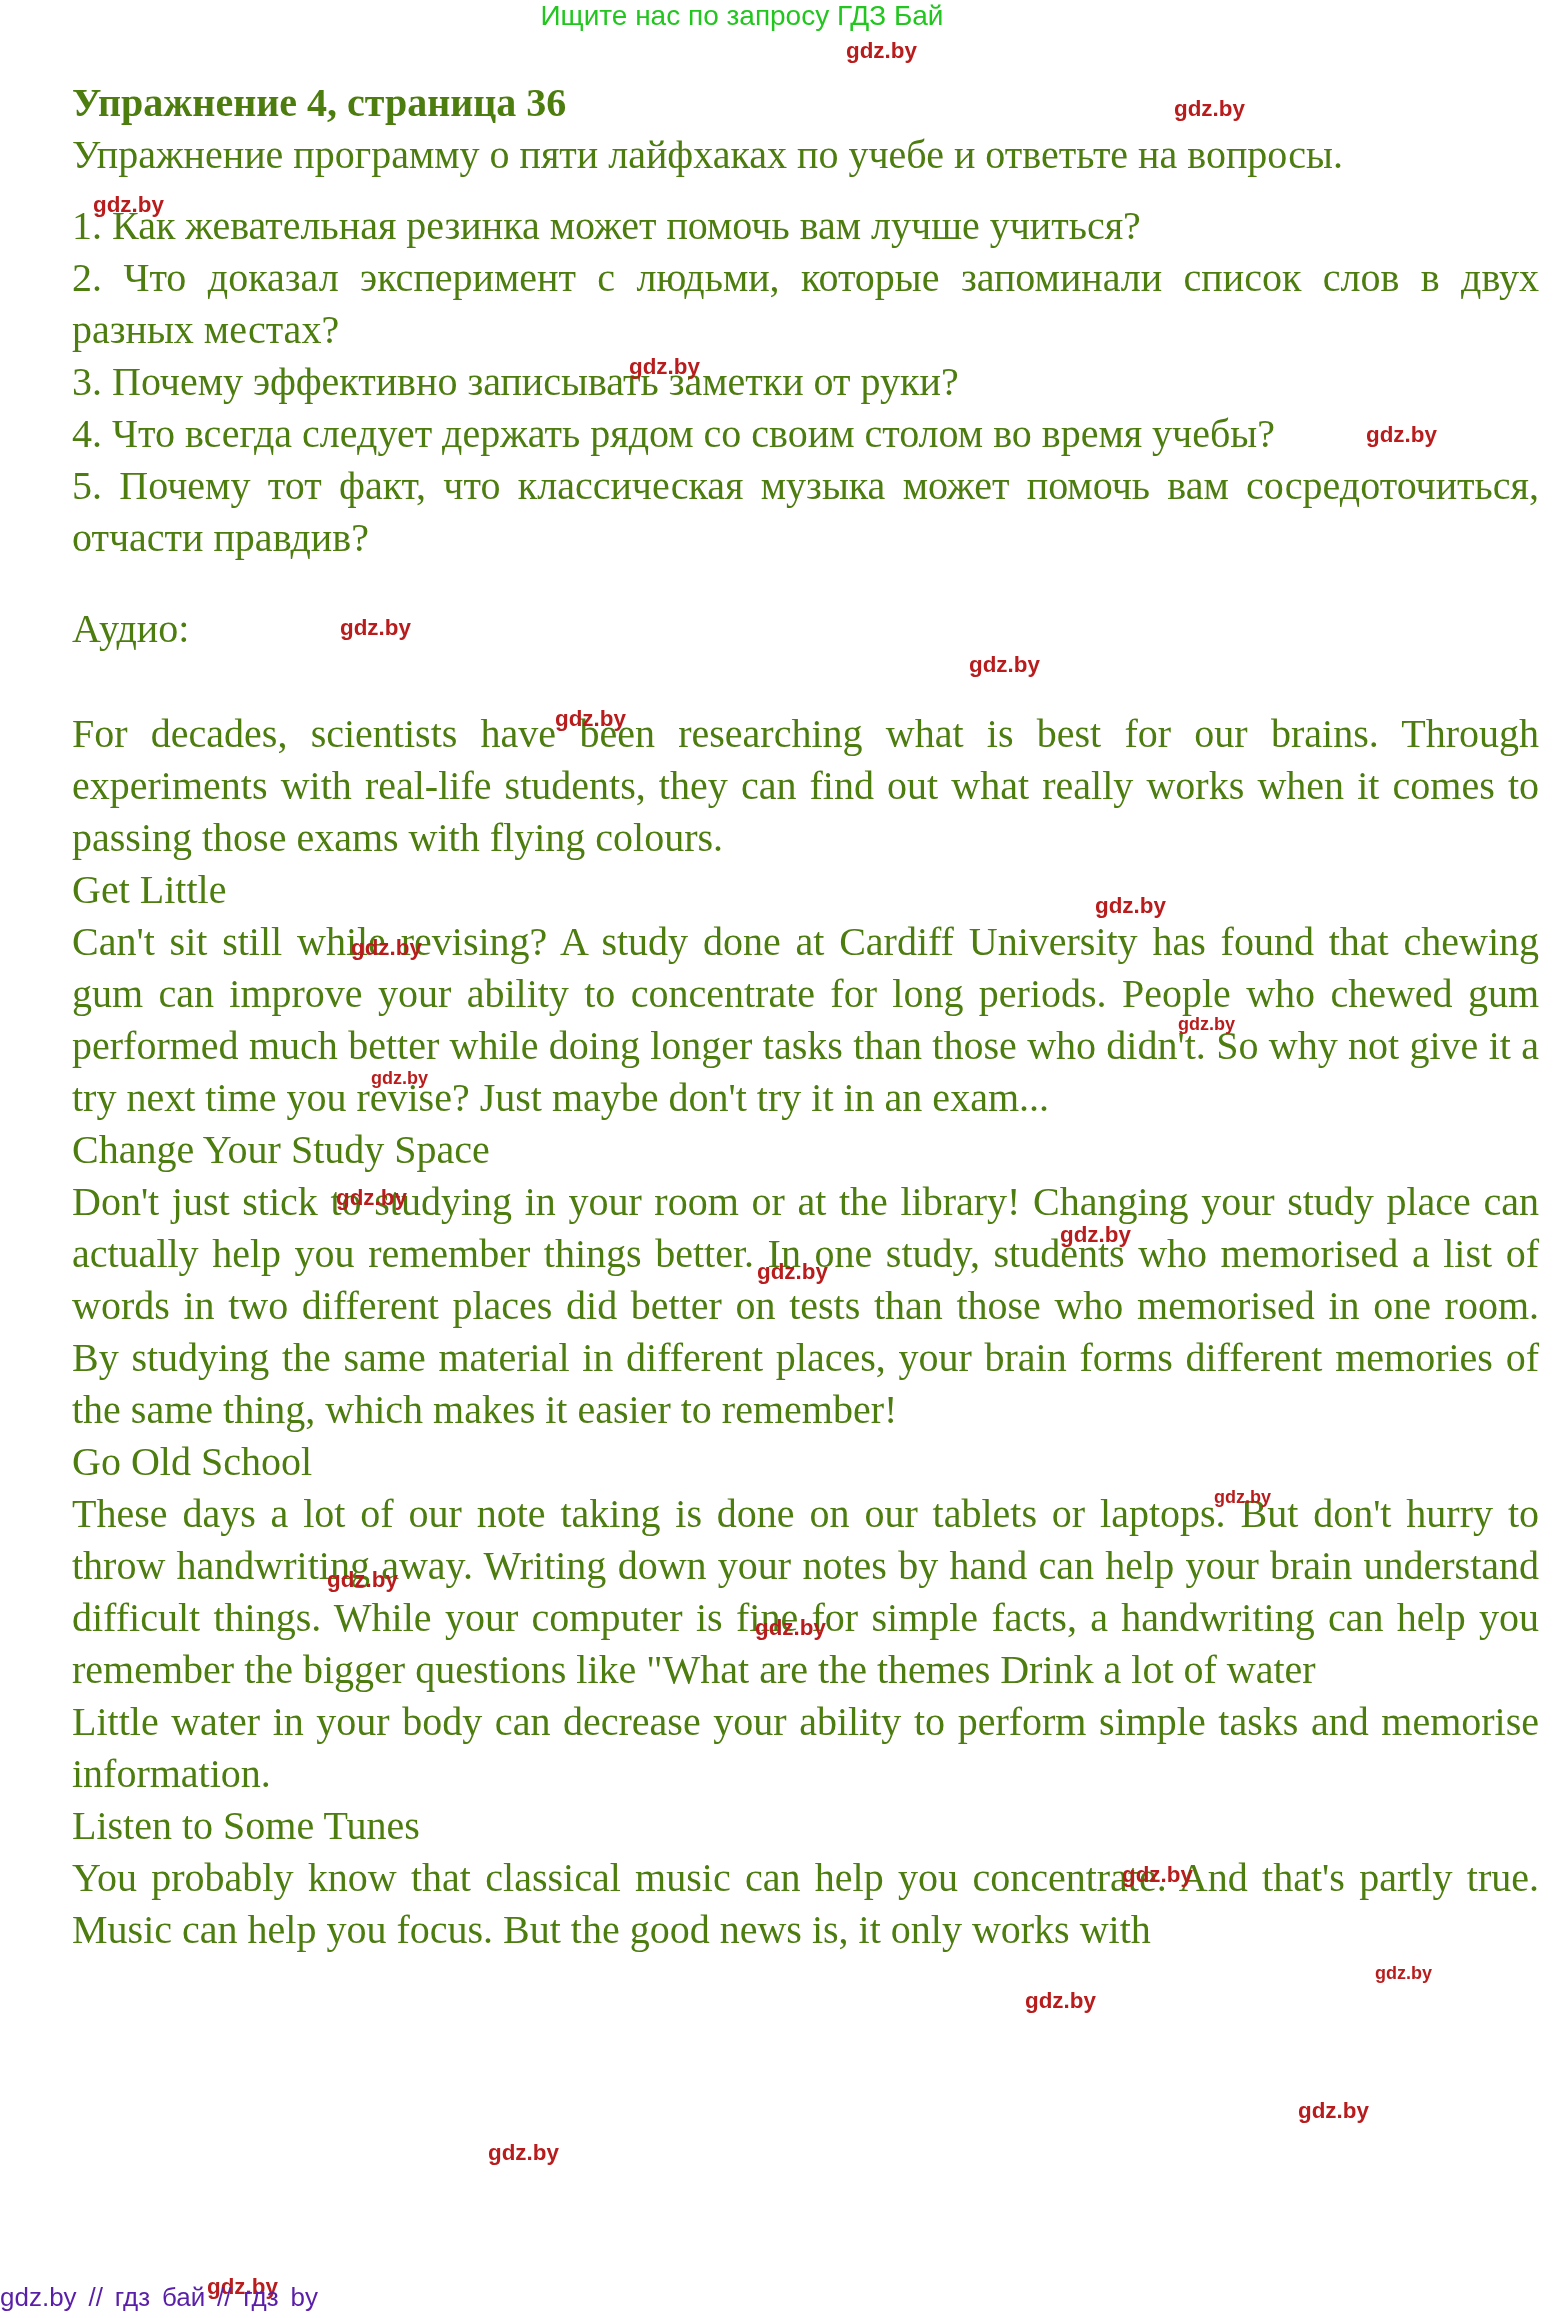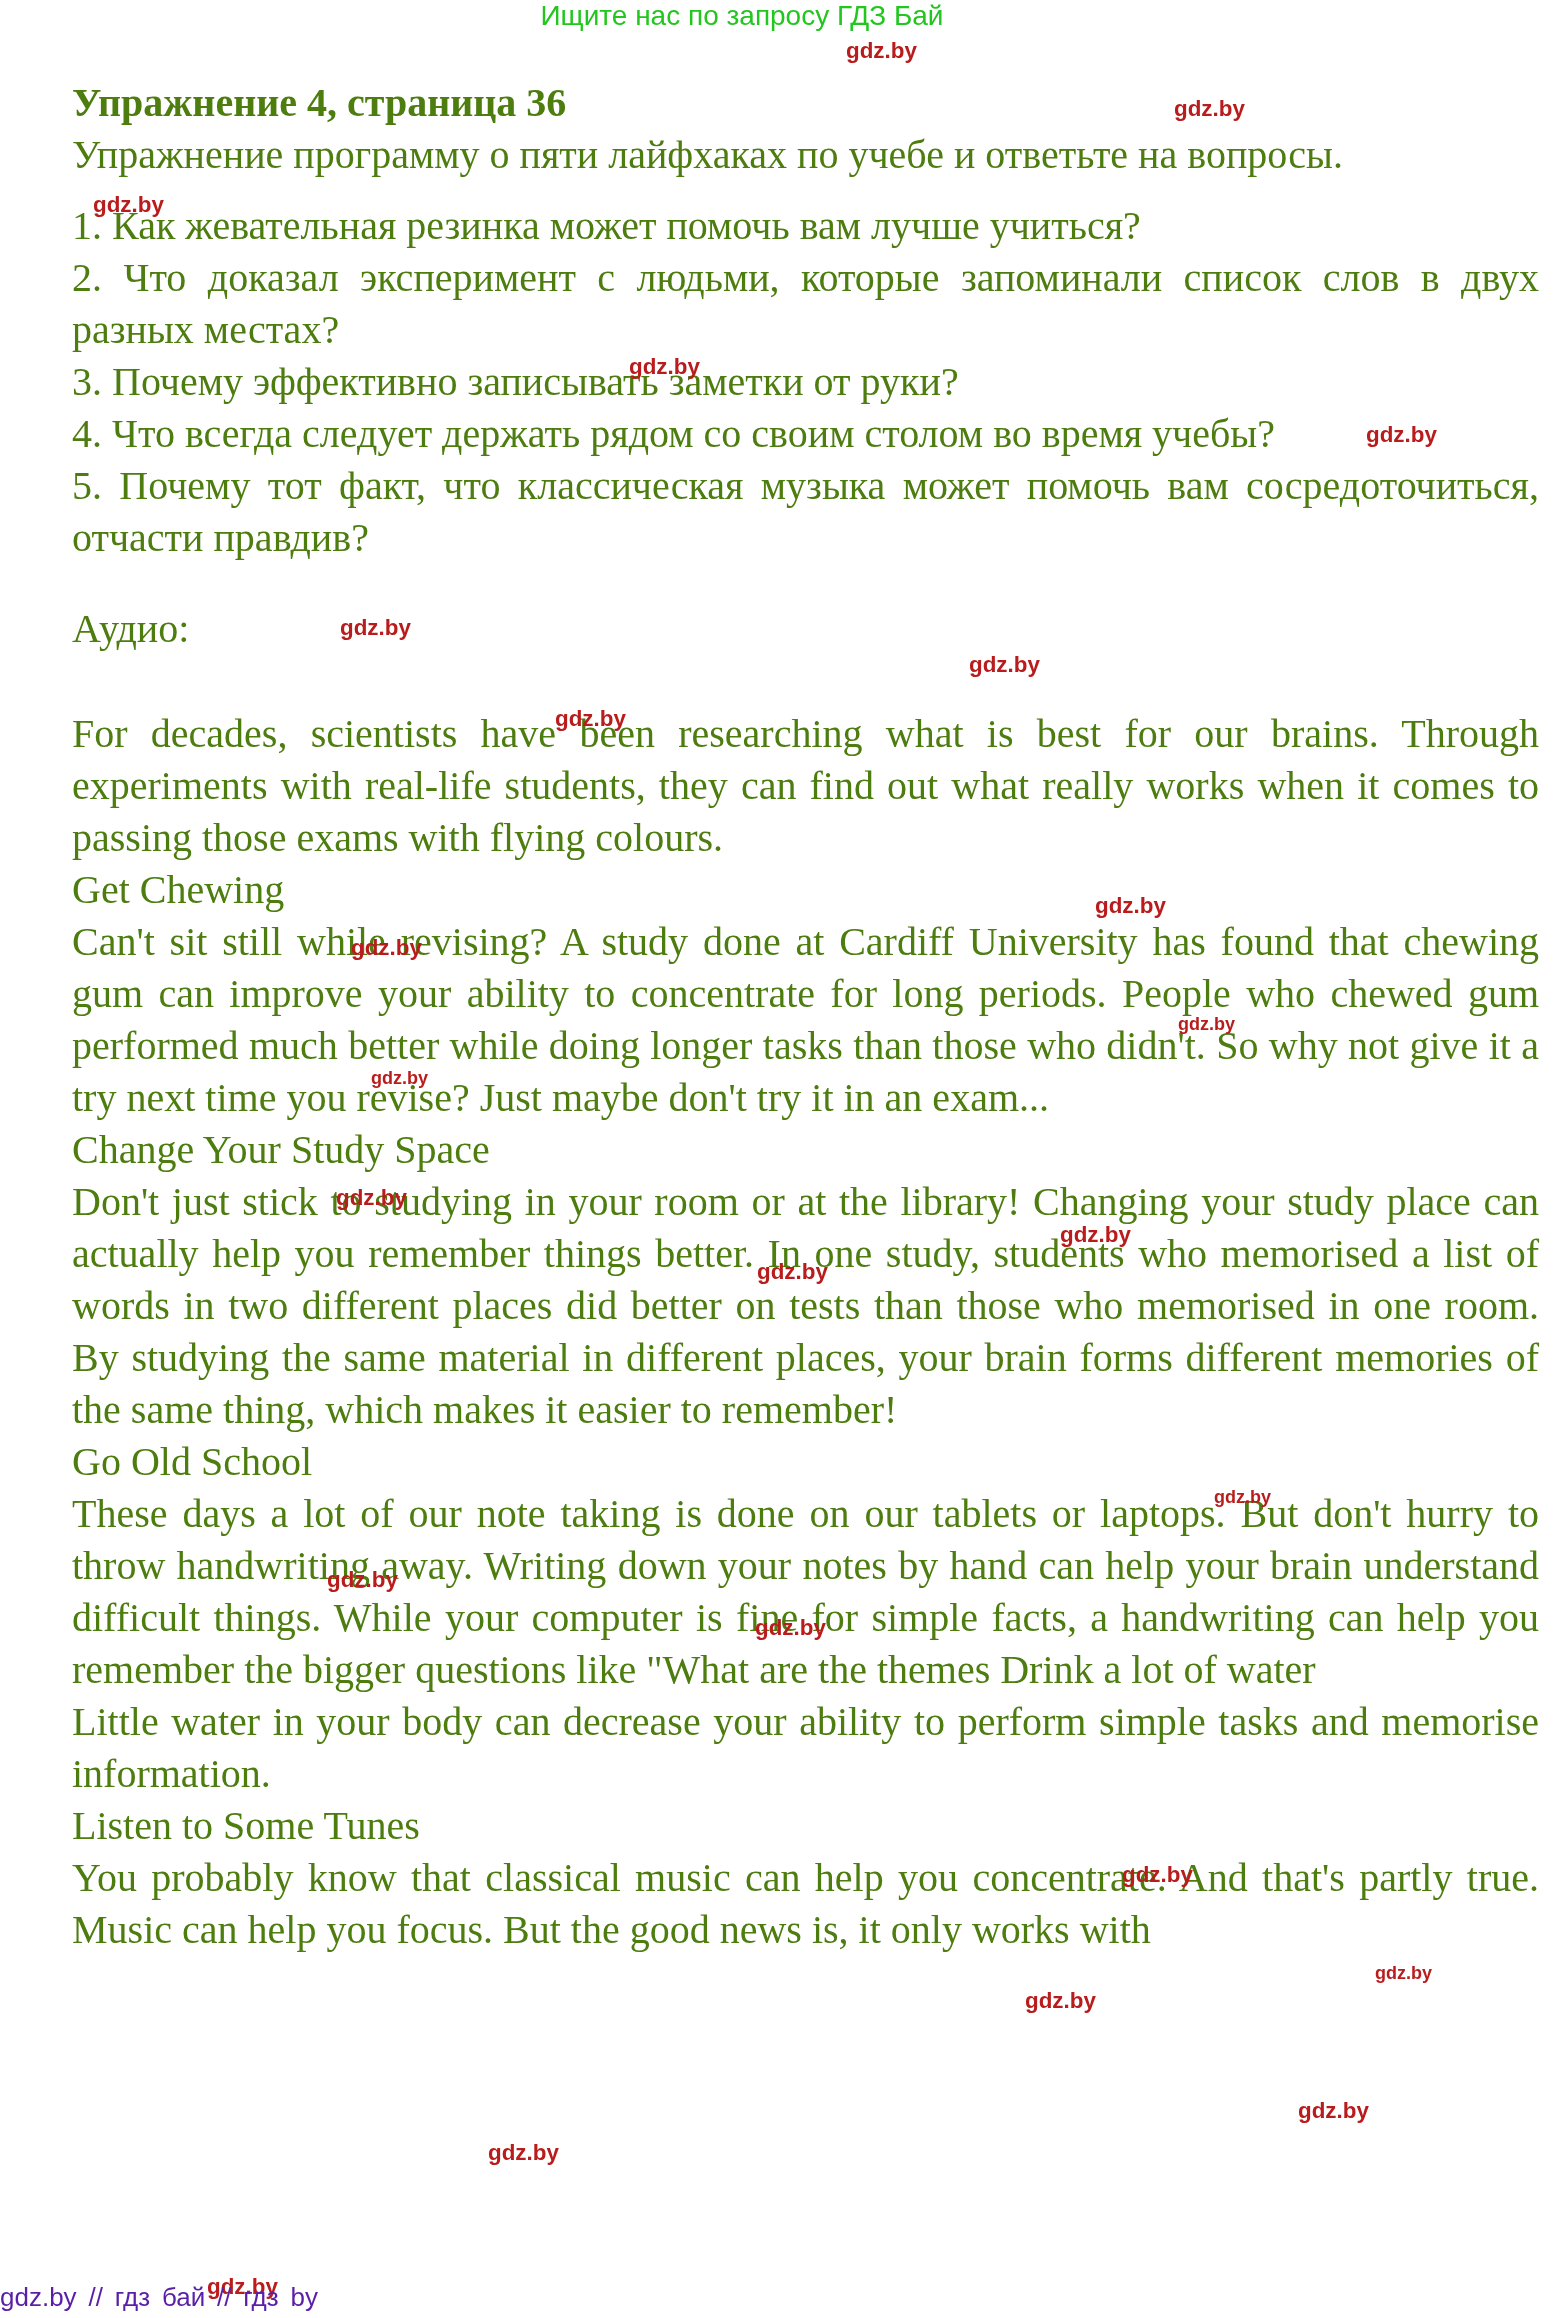--- a/index.html
+++ b/index.html
@@ -39,21 +39,21 @@
   <div style="height:19.3px"></div>
   <p>1. Как жевательная резинка может помочь вам лучше учиться?</p>
   <p>2. Что доказал эксперимент с людьми, которые запоминали список слов в двух разных местах?</p>
   <p>3. Почему эффективно записывать заметки от руки?</p>
   <p>4. Что всегда следует держать рядом со своим столом во время учебы?</p>
   <p>5. Почему тот факт, что классическая музыка может помочь вам сосредоточиться, отчасти правдив?</p>
   <div style="height:39px"></div>
   <p>Аудио:</p>
   <div style="height:53px"></div>
   <p>For decades, scientists have been researching what is best for our brains. Through experiments with real-life students, they can find out what really works when it comes to passing those exams with flying colours.</p>
-  <p class="heading">Get Chewing</p>
+  <p class="heading">Get Little</p>
   <p>Can't sit still while revising? A study done at Cardiff University has found that chewing gum can improve your ability to concentrate for long periods. People who chewed gum performed much better while doing longer tasks than those who didn't. So why not give it a try next time you revise? Just maybe don't try it in an exam...</p>
   <p class="heading">Change Your Study Space</p>
   <p>Don't just stick to studying in your room or at the library! Changing your study place can actually help you remember things better. In one study, students who memorised a list of words in two different places did better on tests than those who memorised in one room. By studying the same material in different places, your brain forms different memories of the same thing, which makes it easier to remember!</p>
   <p class="heading">Go Old School</p>
   <p>These days a lot of our note taking is done on our tablets or laptops. But don't hurry to throw handwriting away. Writing down your notes by hand can help your brain understand difficult things. While your computer is fine for  simple facts, a handwriting can help you remember the bigger questions like "What are the themes Drink a lot of water</p>
   <p>Little water in your body can decrease your ability to perform simple tasks and memorise information.</p>
   <p class="heading">Listen to Some Tunes</p>
   <p>You probably know that classical music can help you concentrate. And that's partly true. Music can help you focus. But the good news is, it only works with</p>
 </div>
 

